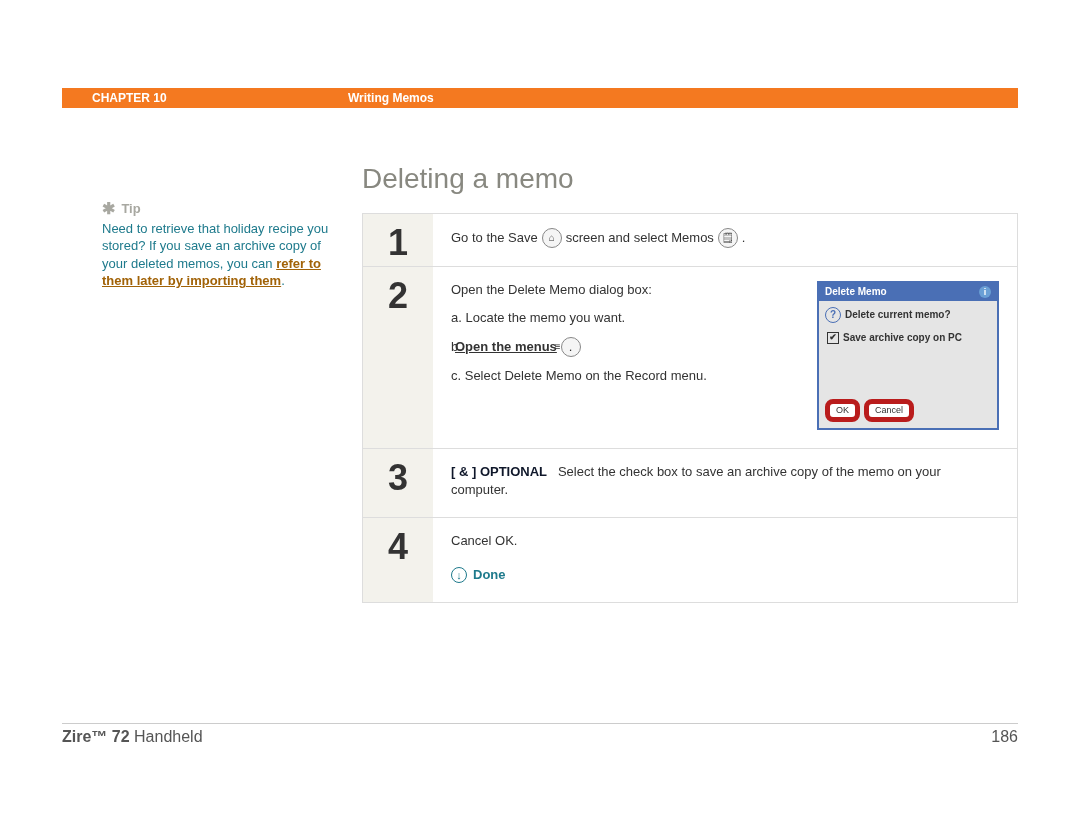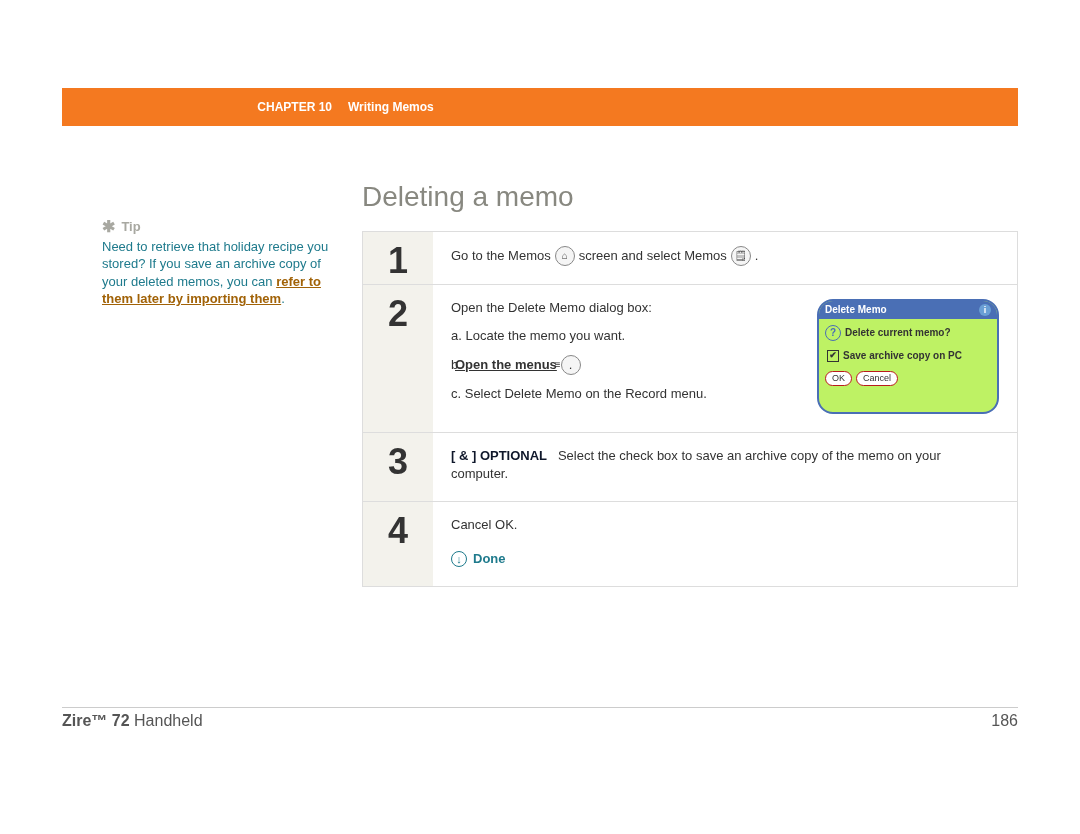--- a/index.html
+++ b/index.html
@@ -7,27 +7,26 @@
     padding: 0;
     font-family: Arial, Helvetica, sans-serif;
     font-size: 13px;
     color: #333;
     background: #fff;
     width: 1080px;
   }
   .header-bar {
     background: #f47920;
     color: #fff;
-    height: 38px;
+    height: 20px;
     margin: 88px 62px 0 62px;
     display: flex;
     align-items: center;
     font-weight: bold;
     font-size: 12px;
-    text-align: right;
   }
   .header-chapter {
     margin-left: 30px;
     width: 240px;
   }
   .header-title {
     margin-left: 16px;
   }
   .page-body {
     margin: 55px 62px 0 62px;
@@ -128,24 +127,24 @@
     padding-left: 16px;
     text-indent: -16px;
   }
   .open-menus-link {
     font-weight: bold;
     text-decoration: underline;
   }
   .dialog-mock {
     width: 178px;
     border: 2px solid #4a6fb5;
-    border-radius: 16px;
+    border-radius: 0;
     overflow: hidden;
     font-size: 10px;
-    background: #bef264;
+    background: #e5e5e5;
     flex-shrink: 0;
   }
   .dialog-header {
     background: #4a6fb5;
     color: #fff;
     font-weight: bold;
     padding: 2px 6px;
     display: flex;
     justify-content: space-between;
     align-items: center;
@@ -196,25 +195,26 @@
     font-size: 9px;
     text-align: center;
     line-height: 9px;
     flex-shrink: 0;
   }
   .dialog-buttons {
     display: flex;
     gap: 4px;
   }
   .dlg-btn {
-    border: 1px solid #b91c1c;
+    border: 5px solid #b91c1c;
     border-radius: 8px;
     padding: 0 6px;
     font-size: 9px;
     background: #fff;
+    margin-top: 46px;
   }
   .optional-tag {
     color: #0f172a;
     font-weight: bold;
   }
   .done-row {
     margin-top: 16px;
     color: #1e7a8c;
     font-weight: bold;
     display: flex;
@@ -267,21 +267,21 @@
 
   <div class="right-col">
     <h1 class="page-title">Deleting a memo</h1>
 
     <div class="steps">
 
       <div class="step-row">
         <div class="step-num-cell">1</div>
         <div class="step-content">
           <div class="line">
-            <span>Go to the Memos</span>
+            <span>Go to the Save</span>
             <span class="inline-icon">⌂</span>
             <span>screen and select Memos</span>
             <span class="inline-icon">🗒</span>
             <span>.</span>
           </div>
         </div>
       </div>
 
       <div class="step-row">
         <div class="step-num-cell">2</div>

